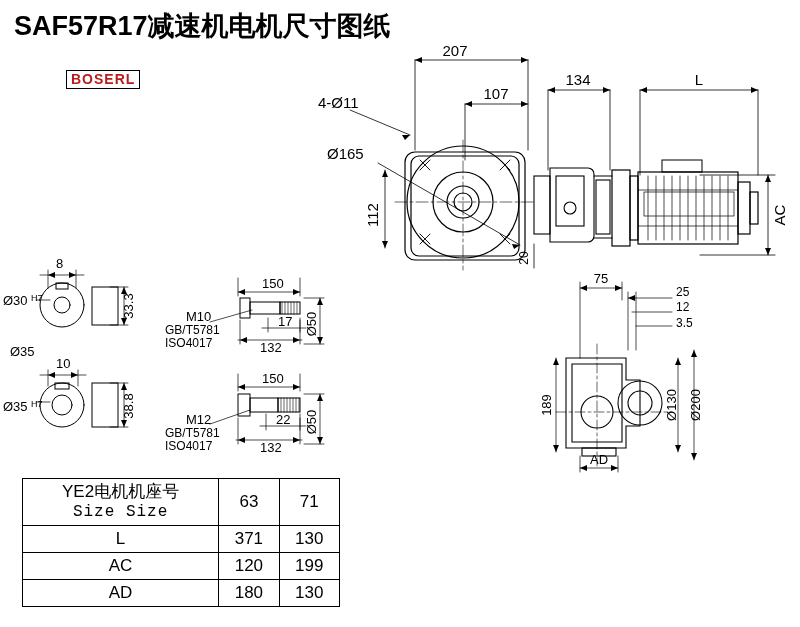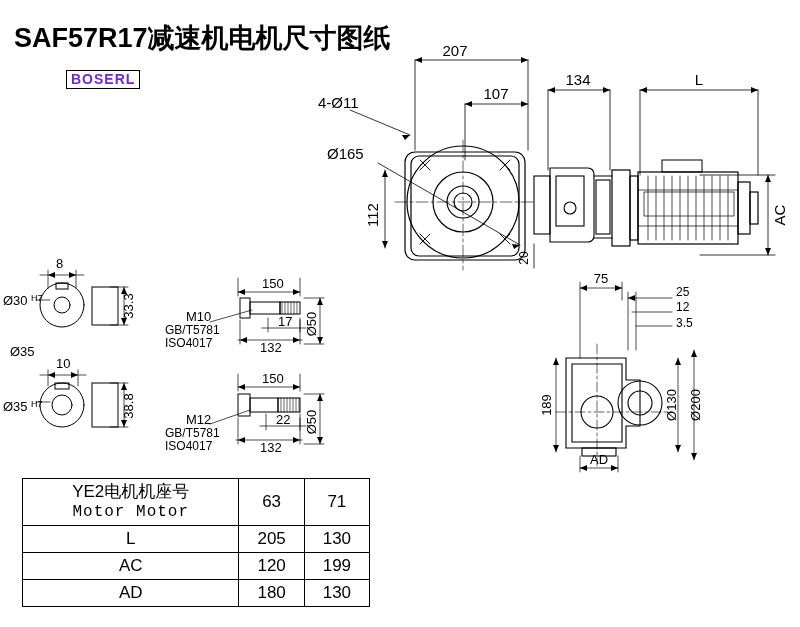--- a/index.html
+++ b/index.html
@@ -7,32 +7,31 @@
     width:800px;height:627px;background:#ffffff;
     font-family:"Liberation Sans", sans-serif;
     color:#000;overflow:hidden;position:relative;
   }
   .root{position:relative;width:800px;height:627px;}
   #title{
     position:absolute;left:14px;top:8px;
     font-size:27px;font-weight:bold;letter-spacing:0px;
     font-family:"Liberation Sans","DejaVu Sans",sans-serif;
     white-space:nowrap;
-    margin-top:12px;
   }
   .logo{
     position:absolute;left:66px;top:70px;
     border:1px solid #000;padding:1px 4px 2px 4px;
-    color:#6d28d9;font-weight:bold;font-size:14px;
+    color:#b91c1c;font-weight:bold;font-size:14px;
     letter-spacing:1px;line-height:14px;
     background:#fff;
   }
   svg{position:absolute;left:0;top:0;}
   .tbl{
-    position:absolute;left:22px;top:478px;width:348px;
+    position:absolute;left:22px;top:478px;width:318px;
     border-collapse:collapse;
     font-family:"Liberation Sans",sans-serif;
   }
   .tbl td{
     border:1px solid #000;text-align:center;
     font-size:17px;height:26px;padding:0;
   }
   .tbl td.head{height:46px;font-size:17px;line-height:20px;}
   .tbl td.c1{width:208px;}
   .tbl td.c2{width:62px;}
@@ -422,28 +421,28 @@
       <text x="260" y="452" font-size="13">132</text>
       <text x="316" y="422" text-anchor="middle" transform="rotate(-90 316 422)" font-size="13">Ø50</text>
     </g>
   </svg>
 
   <table class="tbl">
     <tbody>
       <tr>
         <td class="c1 head">
           <div class="cnline">YE2电机机座号</div>
-          <div class="enline">Motor Motor</div>
+          <div class="enline">Size Size</div>
         </td>
         <td class="c2 head">63</td>
         <td class="c3 head">71</td>
       </tr>
       <tr>
         <td class="c1">L</td>
-        <td class="c2">205</td>
+        <td class="c2">371</td>
         <td class="c3">130</td>
       </tr>
       <tr>
         <td class="c1">AC</td>
         <td class="c2">120</td>
         <td class="c3">199</td>
       </tr>
       <tr>
         <td class="c1">AD</td>
         <td class="c2">180</td>

